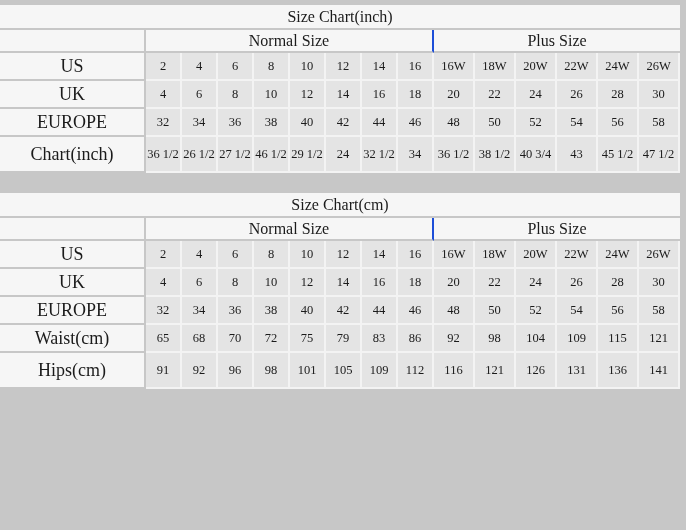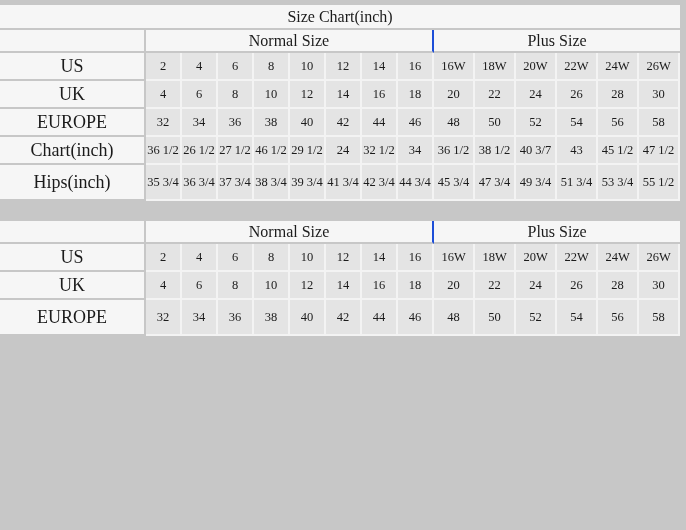--- a/index.html
+++ b/index.html
@@ -172,41 +172,24 @@
           <td class="size-cell">36 1/2</td>
           <td class="size-cell">26 1/2</td>
           <td class="size-cell">27 1/2</td>
           <td class="size-cell">46 1/2</td>
           <td class="size-cell">29 1/2</td>
           <td class="size-cell">24</td>
           <td class="size-cell">32 1/2</td>
           <td class="size-cell">34</td>
           <td class="size-cell">36 1/2</td>
           <td class="size-cell">38 1/2</td>
-          <td class="size-cell">40 3/7</td>
+          <td class="size-cell">40 3/4</td>
           <td class="size-cell">43</td>
           <td class="size-cell">45 1/2</td>
           <td class="size-cell">47 1/2</td>
-        </tr>
-        <tr>
-          <th class="row-label">Hips(inch)</th>
-          <td class="size-cell">35 3/4</td>
-          <td class="size-cell">36 3/4</td>
-          <td class="size-cell">37 3/4</td>
-          <td class="size-cell">38 3/4</td>
-          <td class="size-cell">39 3/4</td>
-          <td class="size-cell">41 3/4</td>
-          <td class="size-cell">42 3/4</td>
-          <td class="size-cell">44 3/4</td>
-          <td class="size-cell">45 3/4</td>
-          <td class="size-cell">47 3/4</td>
-          <td class="size-cell">49 3/4</td>
-          <td class="size-cell">51 3/4</td>
-          <td class="size-cell">53 3/4</td>
-          <td class="size-cell">55 1/2</td>
         </tr>
       </tbody>
   </table>
 
   <div class="gap"></div>
 
   <table class="size-chart">
     <colgroup>
       <col class="c-label">
       <col class="c-normal">
@@ -218,20 +201,23 @@
         <col class="c-normal">
         <col class="c-normal">
       <col class="c-plus">
         <col class="c-plus">
         <col class="c-plus">
         <col class="c-plus">
         <col class="c-plus">
         <col class="c-plus">
     </colgroup>
     <thead>
+      <tr>
+        <th class="title-cell" colspan="15">Size Chart(cm)</th>
+      </tr>
       <tr>
         <th class="corner-cell"></th>
         <th class="group-cell normal" colspan="8">Normal Size</th>
         <th class="group-cell plus" colspan="6">Plus Size</th>
       </tr>
     </thead>
     <tbody>
         <tr>
           <th class="row-label">US</th>
           <td class="size-cell">2</td>
@@ -276,16 +262,50 @@
           <td class="size-cell">42</td>
           <td class="size-cell">44</td>
           <td class="size-cell">46</td>
           <td class="size-cell">48</td>
           <td class="size-cell">50</td>
           <td class="size-cell">52</td>
           <td class="size-cell">54</td>
           <td class="size-cell">56</td>
           <td class="size-cell">58</td>
         </tr>
+        <tr>
+          <th class="row-label">Waist(cm)</th>
+          <td class="size-cell">65</td>
+          <td class="size-cell">68</td>
+          <td class="size-cell">70</td>
+          <td class="size-cell">72</td>
+          <td class="size-cell">75</td>
+          <td class="size-cell">79</td>
+          <td class="size-cell">83</td>
+          <td class="size-cell">86</td>
+          <td class="size-cell">92</td>
+          <td class="size-cell">98</td>
+          <td class="size-cell">104</td>
+          <td class="size-cell">109</td>
+          <td class="size-cell">115</td>
+          <td class="size-cell">121</td>
+        </tr>
+        <tr>
+          <th class="row-label">Hips(cm)</th>
+          <td class="size-cell">91</td>
+          <td class="size-cell">92</td>
+          <td class="size-cell">96</td>
+          <td class="size-cell">98</td>
+          <td class="size-cell">101</td>
+          <td class="size-cell">105</td>
+          <td class="size-cell">109</td>
+          <td class="size-cell">112</td>
+          <td class="size-cell">116</td>
+          <td class="size-cell">121</td>
+          <td class="size-cell">126</td>
+          <td class="size-cell">131</td>
+          <td class="size-cell">136</td>
+          <td class="size-cell">141</td>
+        </tr>
       </tbody>
   </table>
 
 </div>
 
 </body></html>

